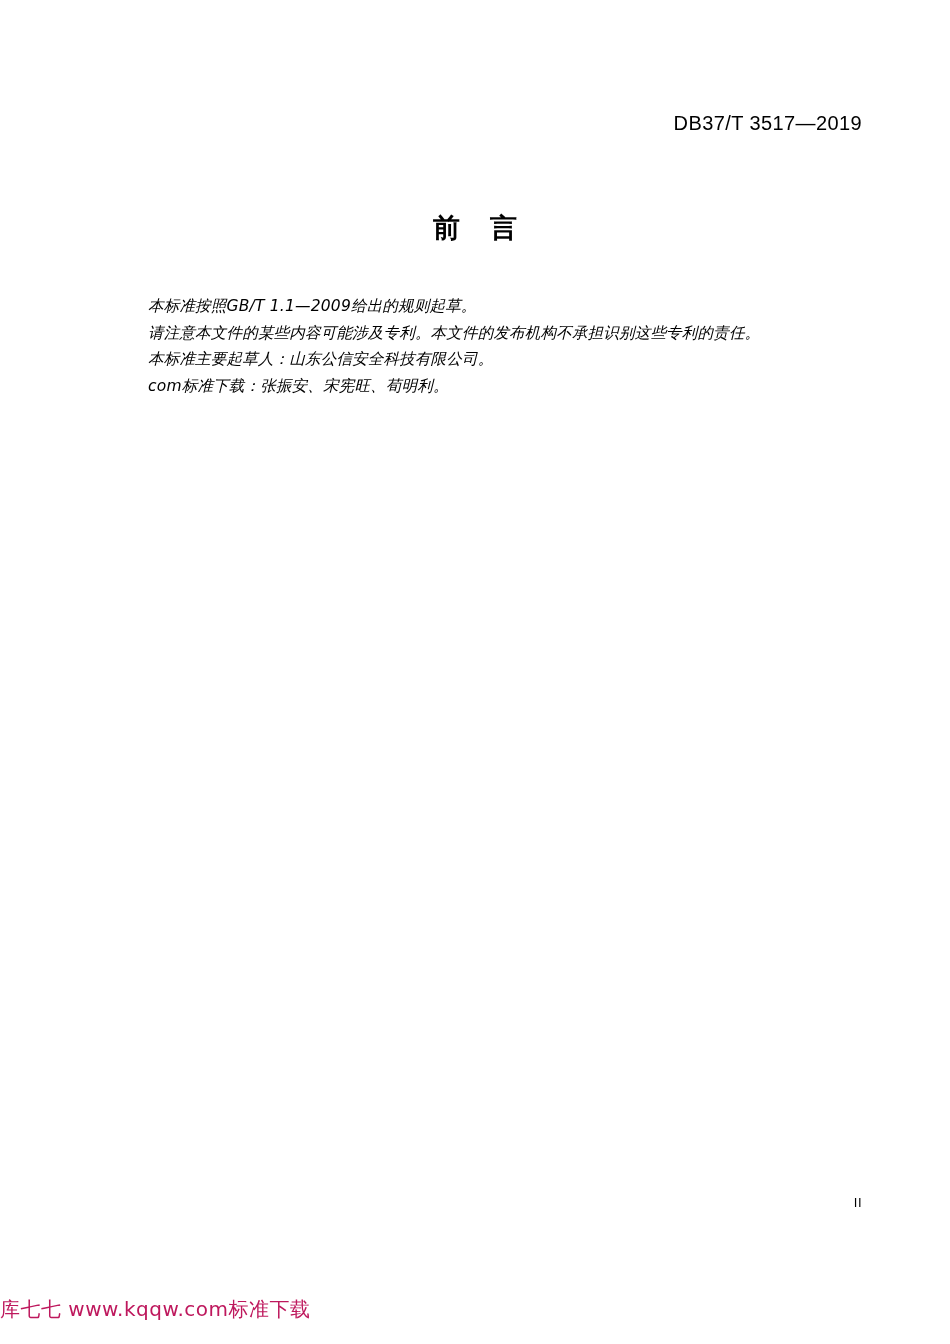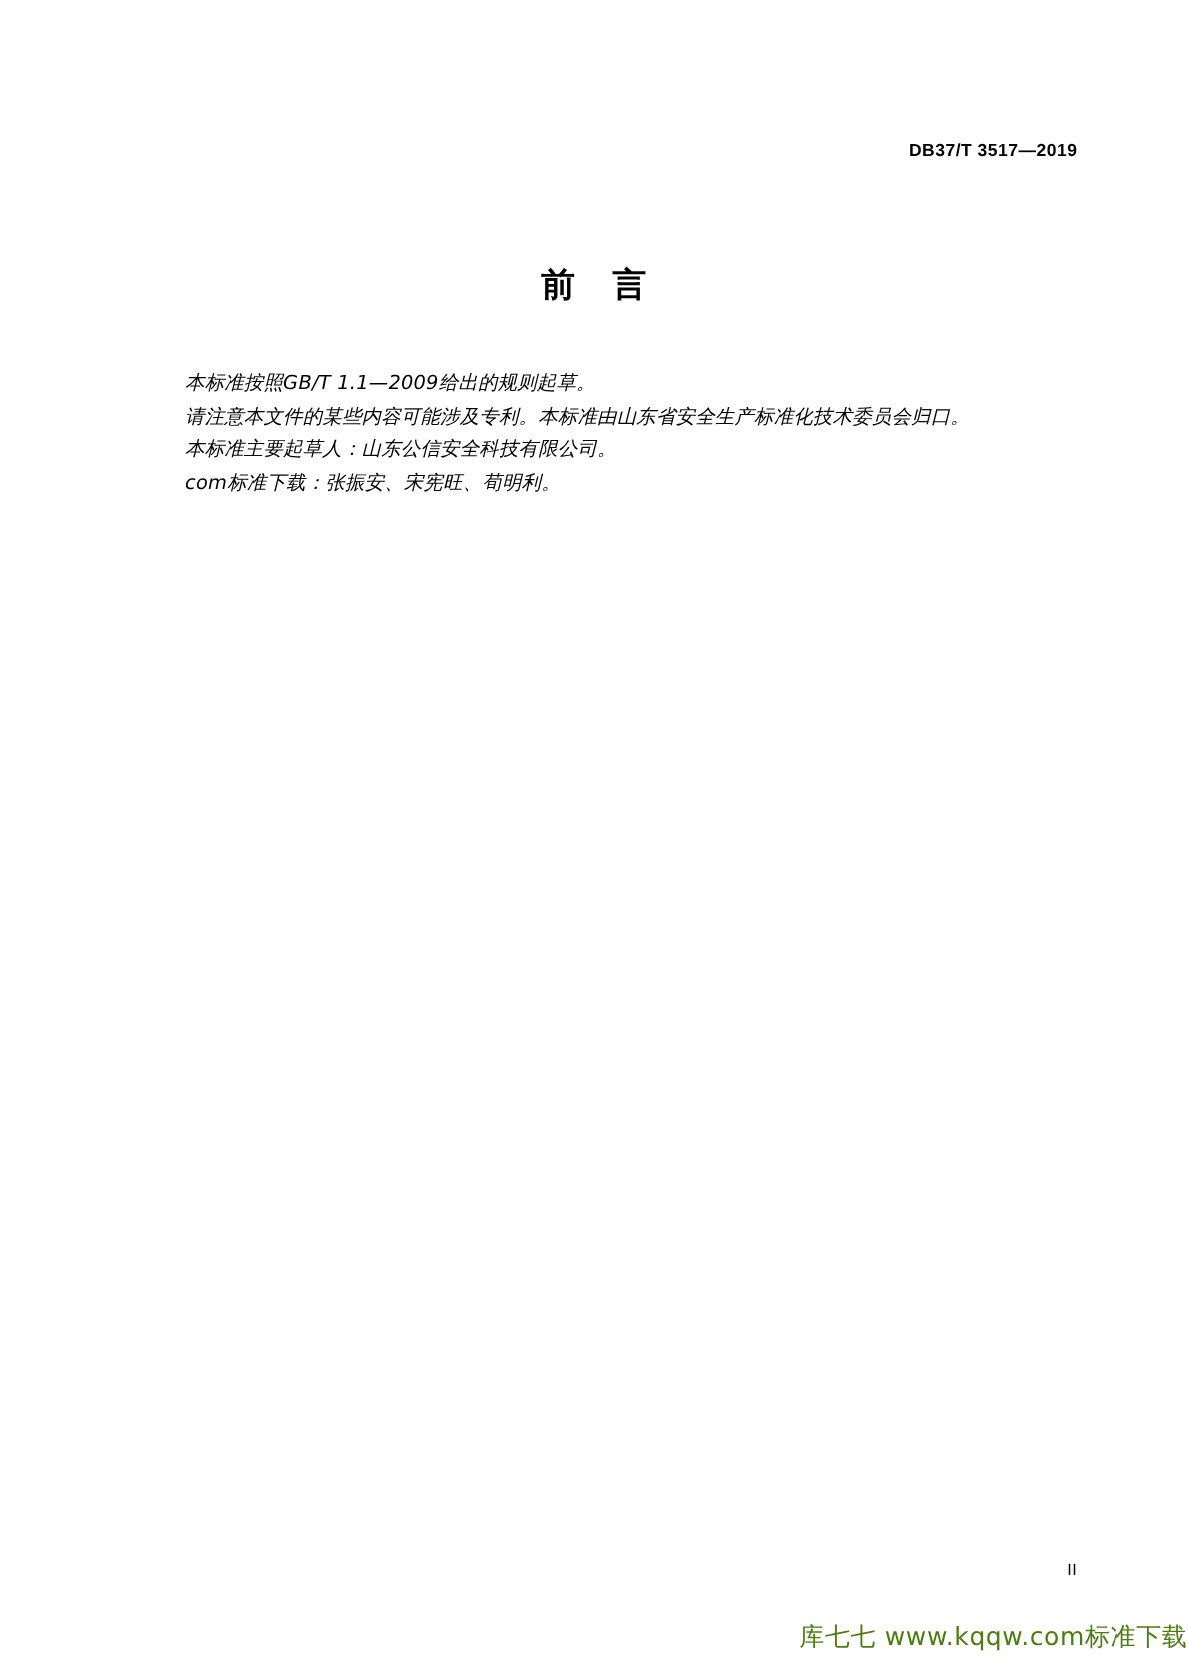--- a/index.html
+++ b/index.html
@@ -19,22 +19,22 @@
     position: absolute;
     top: 0; left: 0;
     width: 950px;
     height: 1344px;
   }
   .header-std {
     position: absolute;
     top: 112px;
     right: 88px;
     font-family: "Liberation Sans", sans-serif;
-    font-size: 14px;
-    font-weight: bold;
+    font-size: 20px;
+    font-weight: normal;
     letter-spacing: 0.4px;
     white-space: nowrap;
   }
   .doc-title {
     position: absolute;
     top: 210px;
     left: 0;
     width: 950px;
     text-align: center;
     font-family: Liberation Serif, serif;
@@ -52,50 +52,50 @@
   }
   .body-line {
     font-family: "DejaVu Sans", sans-serif;
     font-size: 15.5px;
     line-height: 26.5px;
     white-space: nowrap;
     letter-spacing: 0.2px;
   }
   .page-number {
     position: absolute;
-    top: 1248px;
+    top: 1195px;
     right: 88px;
     font-family: "Liberation Sans", sans-serif;
     font-size: 13px;
     letter-spacing: 0.5px;
   }
   .watermark {
     position: absolute;
     top: 1296px;
     left: 0;
     width: 950px;
-    text-align: right;
+    text-align: left;
     font-family: "DejaVu Sans", sans-serif;
     font-size: 20px;
-    color: #4d7c0f;
+    color: #be185d;
     letter-spacing: 0.5px;
   }
 </style>
 </head>
 <body>
 
 <div class="page">
 
   <div class="header-std">DB37/T 3517—2019</div>
 
   <div class="doc-title">前言</div>
 
   <div class="body-block">
     <div class="body-line">本标准按照GB/T 1.1—2009给出的规则起草。</div>
-    <div class="body-line">请注意本文件的某些内容可能涉及专利。本标准由山东省安全生产标准化技术委员会归口。</div>
+    <div class="body-line">请注意本文件的某些内容可能涉及专利。本文件的发布机构不承担识别这些专利的责任。</div>
     <div class="body-line">本标准主要起草人：山东公信安全科技有限公司。</div>
     <div class="body-line">com标准下载：张振安、宋宪旺、荀明利。</div>
   </div>
 
   <div class="page-number">II</div>
 
   <div class="watermark">库七七 www.kqqw.com标准下载</div>
 
 </div>
 

